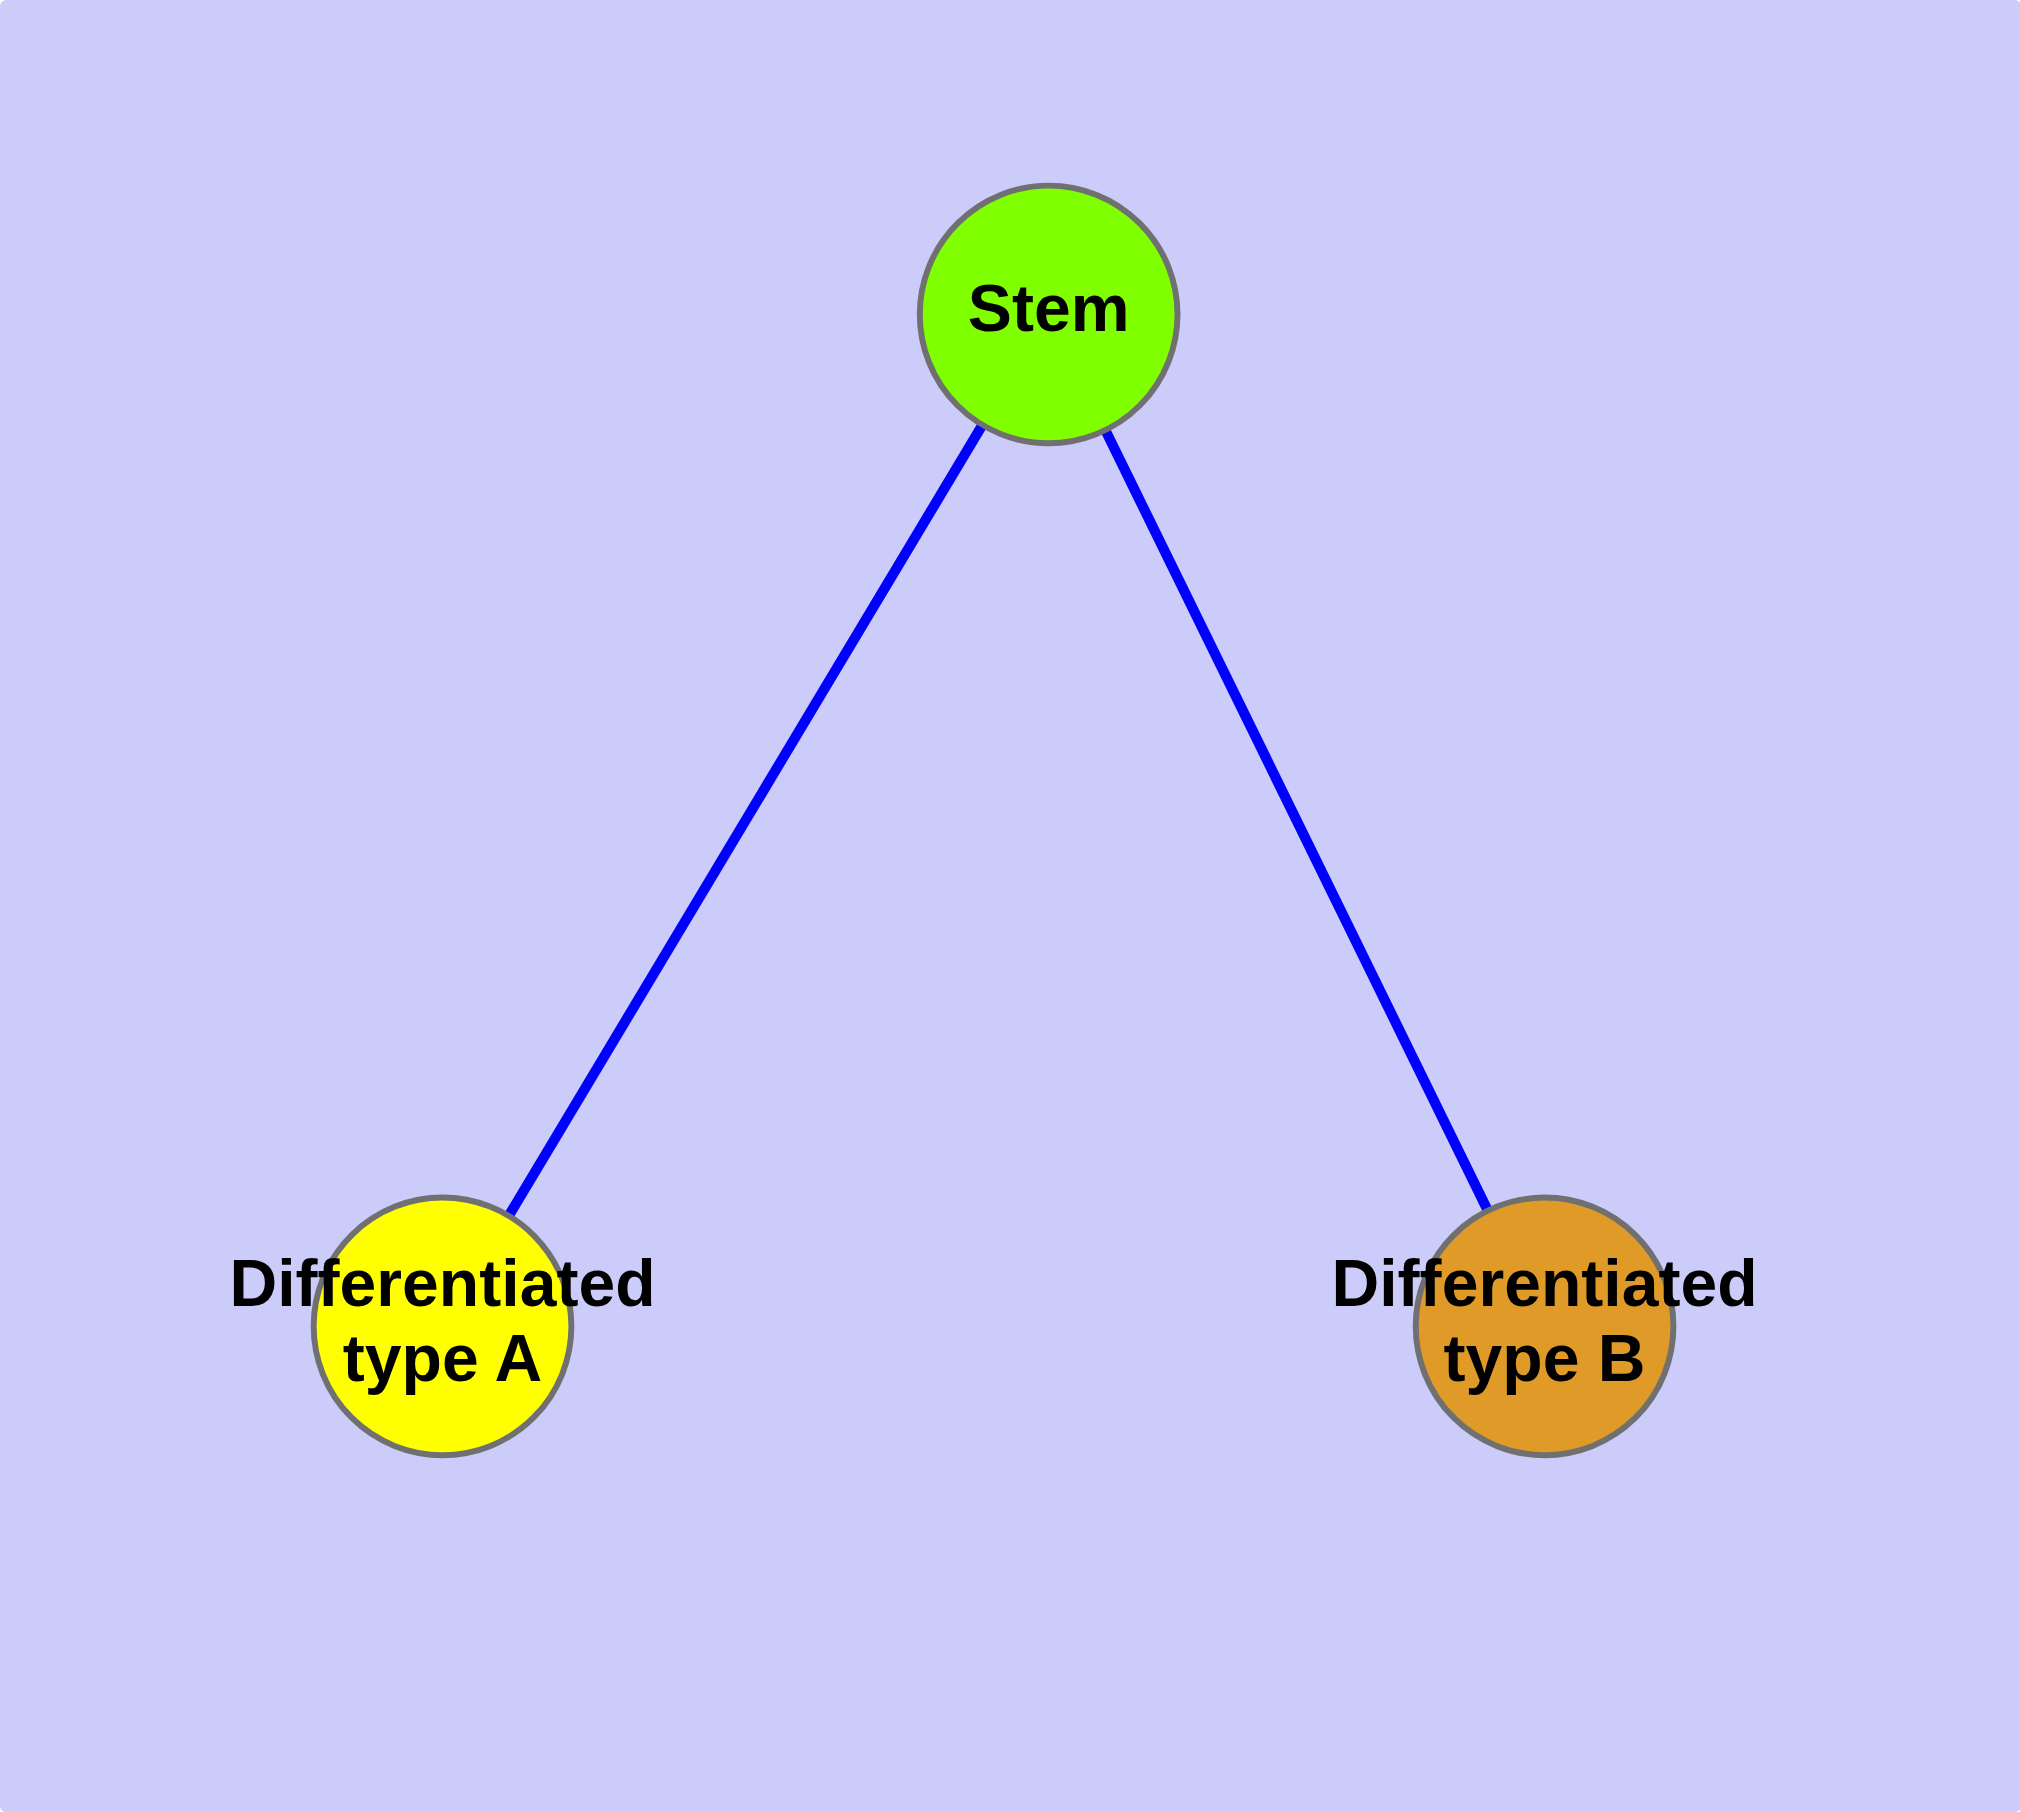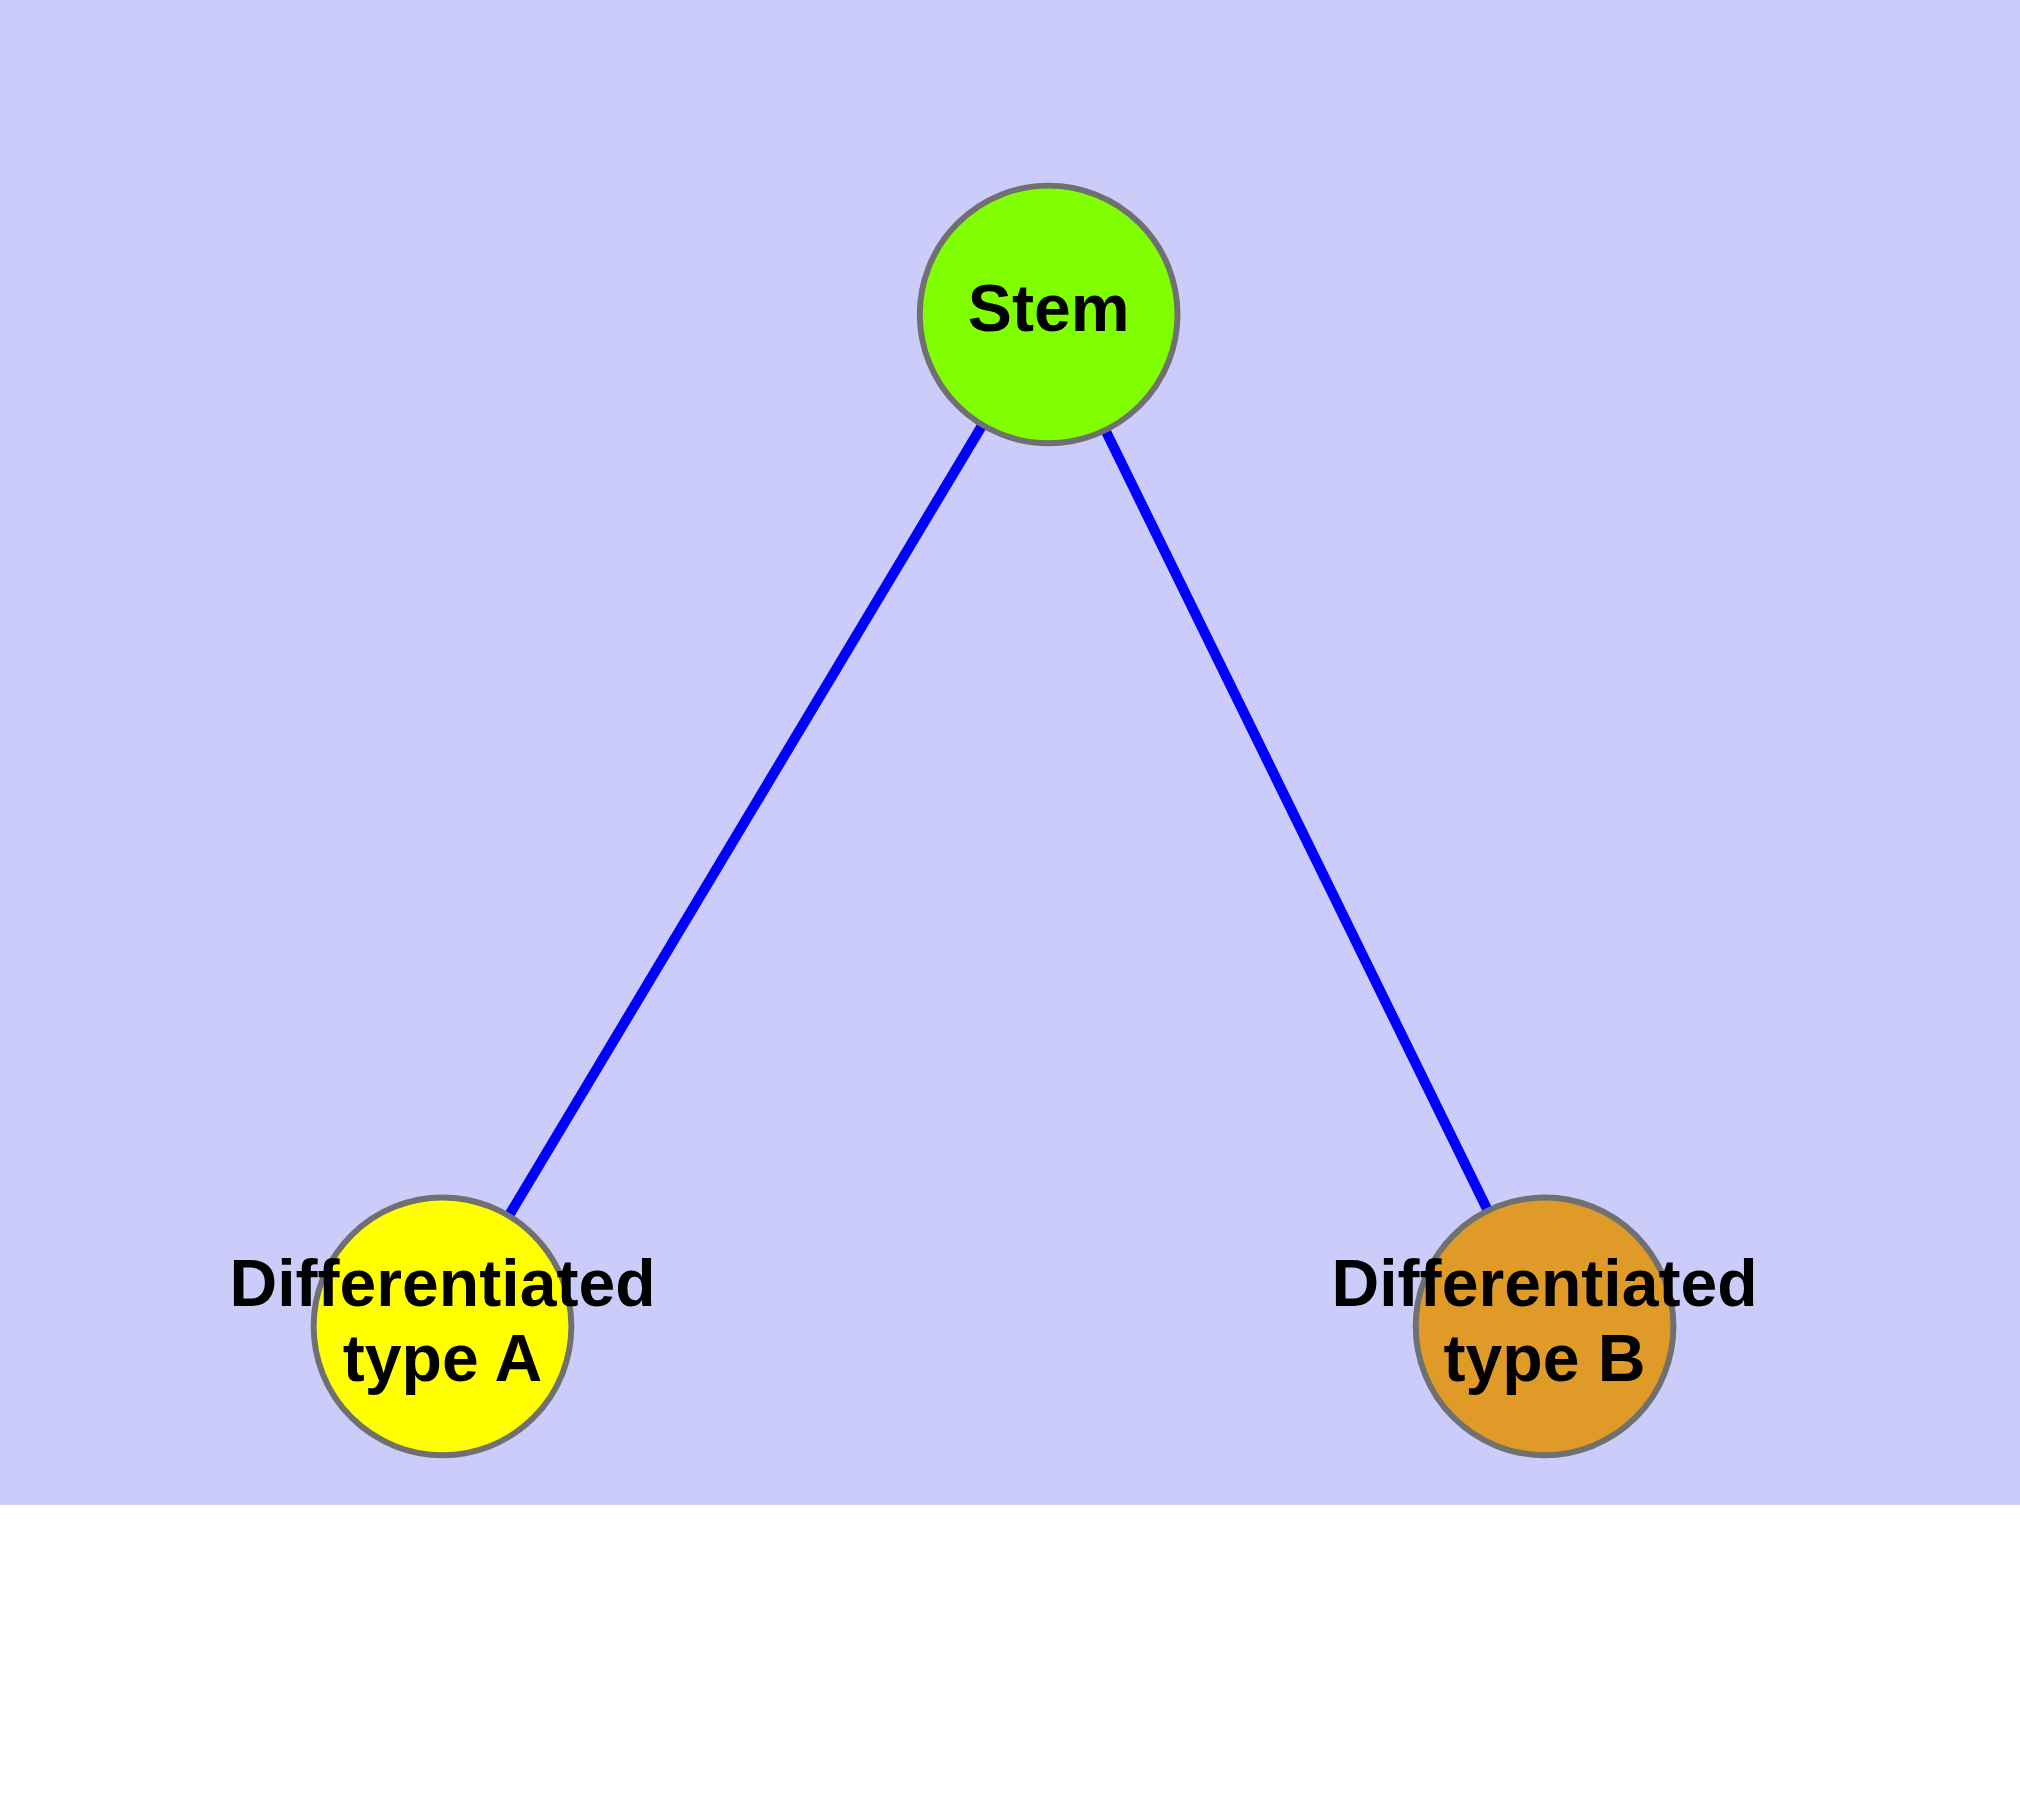--- a/index.html
+++ b/index.html
@@ -28,21 +28,21 @@
     fill: #000000;
     text-anchor: middle;
     dominant-baseline: middle;
     paint-order: normal;
     white-space: pre;
   }
 </style>
 </head>
 <body>
 
-<div id="canvas" style="width: 2021px; height: 1505px;">
+<div id="canvas" style="width: 2021px; height: 1812px; border-radius: 6px;">
   <svg id="graph-svg" viewBox="0 0 2384 2138" preserveAspectRatio="none" style="width: 2021px; height: 1812px;">
 
     <rect id="bg-rect" x="0" y="0" width="2384" height="2138" fill="#ccccfa"></rect>
 
     <g id="edges-layer">
         <line x1="1158.909104600422" y1="501.406334415519" x2="600.0908953995779" y2="1434.593665584481" stroke="#0000ff" stroke-width="12" stroke-linecap="butt"></line>
         <line x1="1303.8767864739398" y1="507.49723598270793" x2="1755.1232135260602" y2="1428.502764017292" stroke="#0000ff" stroke-width="12" stroke-linecap="butt"></line>
       </g>
     <g id="nodes-layer">
         <g>

